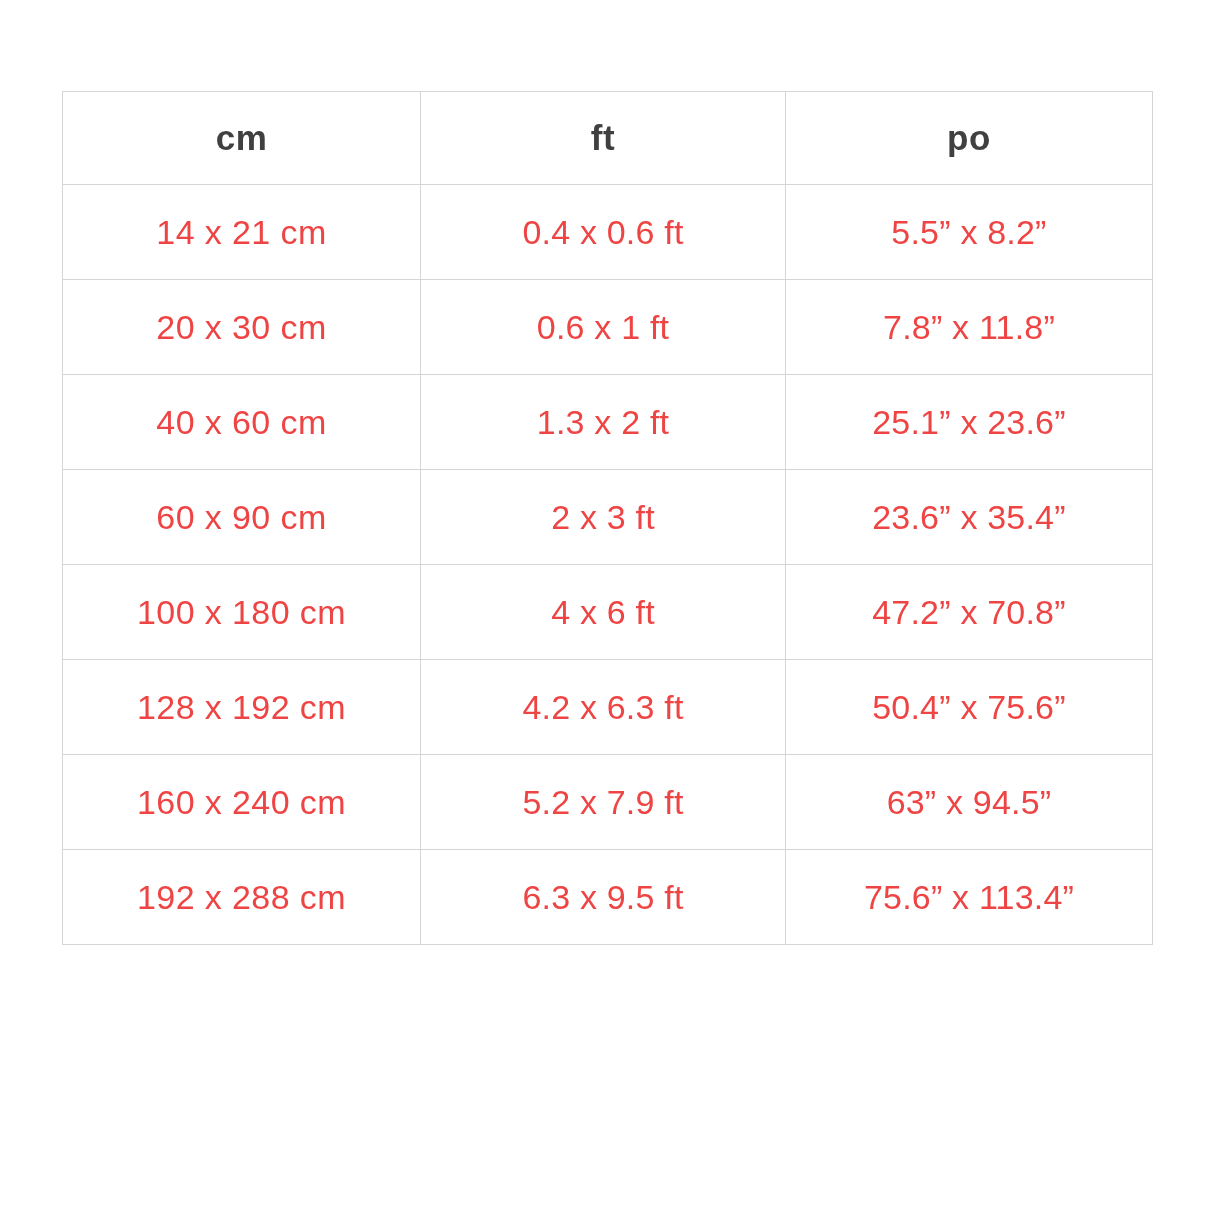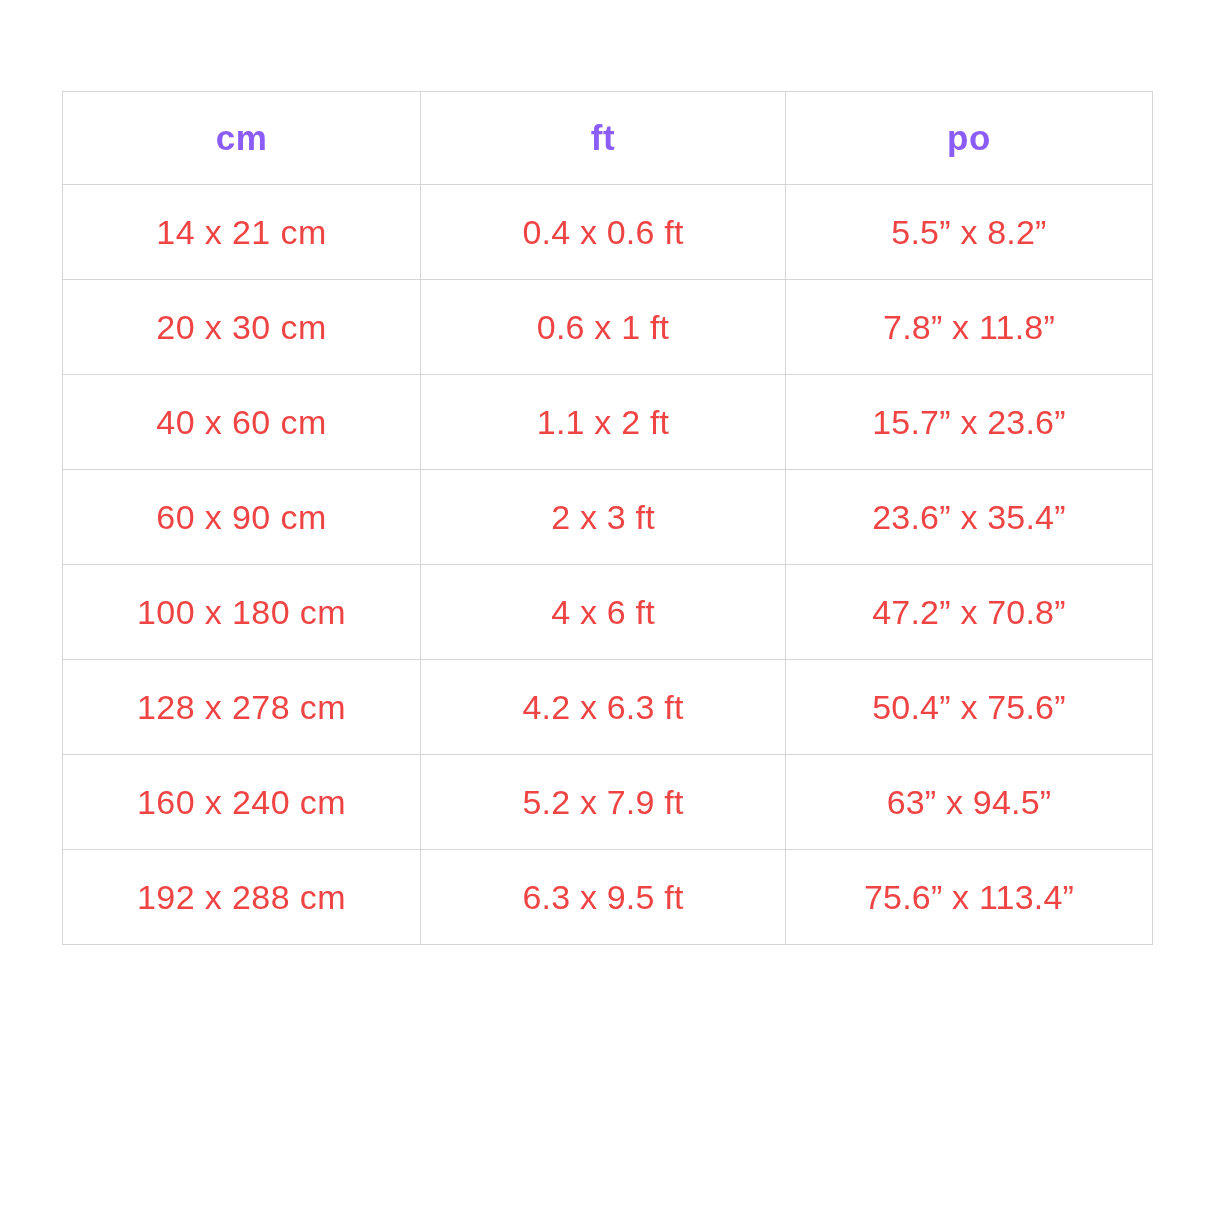--- a/index.html
+++ b/index.html
@@ -42,21 +42,21 @@
     text-align: center;
     vertical-align: middle;
     padding: 0;
     background: #ffffff;
   }
   table.size-table thead th {
     height: 92px;
     font-size: 35px;
     font-weight: bold;
     letter-spacing: 0.5px;
-    color: #8b5cf6;
+    color: #404040;
   }
   table.size-table tbody td {
     height: 94px;
     font-size: 34px;
     font-weight: 400;
     color: #ef4444;
     letter-spacing: 0.2px;
   }
   table.size-table tbody tr td:first-child {
     letter-spacing: 0.4px;
@@ -86,35 +86,35 @@
           <td>0.4 x 0.6 ft</td>
           <td>5.5” x 8.2”</td>
         </tr>
         <tr>
           <td>20 x 30 cm</td>
           <td>0.6 x 1 ft</td>
           <td>7.8” x 11.8”</td>
         </tr>
         <tr>
           <td>40 x 60 cm</td>
-          <td>1.1 x 2 ft</td>
-          <td>15.7” x 23.6”</td>
+          <td>1.3 x 2 ft</td>
+          <td>25.1” x 23.6”</td>
         </tr>
         <tr>
           <td>60 x 90 cm</td>
           <td>2 x 3 ft</td>
           <td>23.6” x 35.4”</td>
         </tr>
         <tr>
           <td>100 x 180 cm</td>
           <td>4 x 6 ft</td>
           <td>47.2” x 70.8”</td>
         </tr>
         <tr>
-          <td>128 x 278 cm</td>
+          <td>128 x 192 cm</td>
           <td>4.2 x 6.3 ft</td>
           <td>50.4” x 75.6”</td>
         </tr>
         <tr>
           <td>160 x 240 cm</td>
           <td>5.2 x 7.9 ft</td>
           <td>63” x 94.5”</td>
         </tr>
         <tr>
           <td>192 x 288 cm</td>

